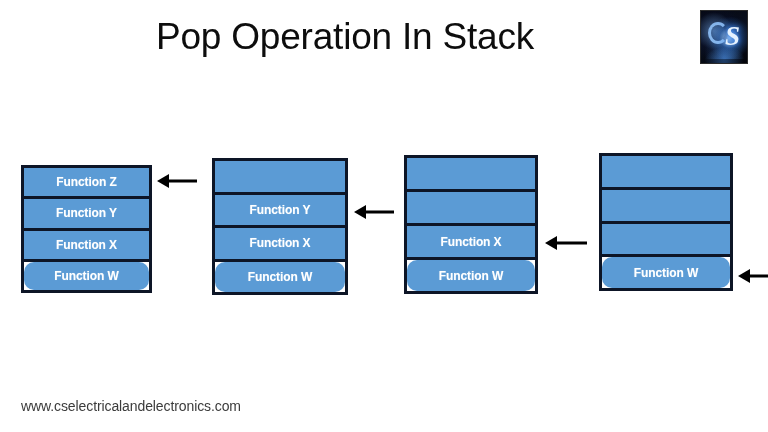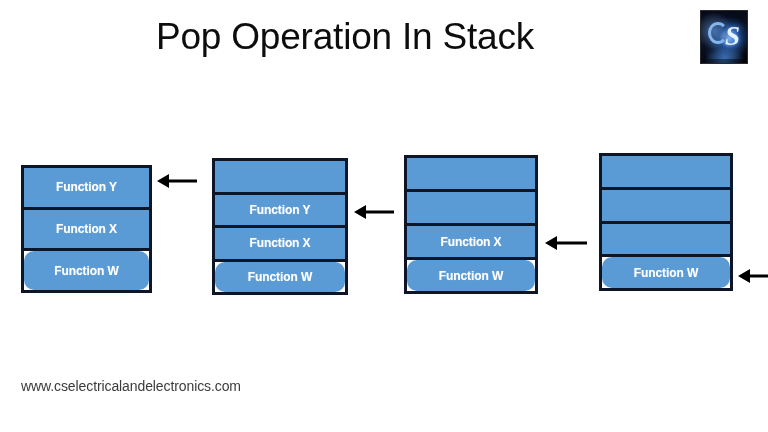--- a/index.html
+++ b/index.html
@@ -140,21 +140,21 @@
   #arrow-2 .shaft { width: 30px; }
   #arrow-3 { left: 545px; top: 236px; width: 42px; }
   #arrow-3 .shaft { width: 32px; }
   #arrow-4 { left: 738px; top: 269px; width: 32px; }
   #arrow-4 .shaft { width: 22px; }
 
   
   #footer-url {
     position: absolute;
     left: 21px;
-    top: 378px;
+    top: 398px;
     font-family: "Liberation Sans", sans-serif;
     font-size: 14px;
     font-weight: 400;
     color: #3b3b3b;
     letter-spacing: -0.1px;
     white-space: nowrap;
   }
 </style>
 </head>
 <body>
@@ -162,20 +162,23 @@
 <div id="slide-title">Pop Operation In Stack</div>
 
 <div id="brand-logo">
   <span class="logo-c"></span>
   <span class="logo-s">S</span>
   <span class="logo-glow"></span>
 </div>
 
 <div class="stack" id="stack-1">
   <div class="stack-cell">
+    <span class="cell-label">Function Z</span>
+  </div>
+  <div class="stack-cell">
     <span class="cell-label">Function Y</span>
   </div>
   <div class="stack-cell">
     <span class="cell-label">Function X</span>
   </div>
   <div class="stack-cell">
     <span class="cell-label">Function W</span>
   </div>
 </div>
 

